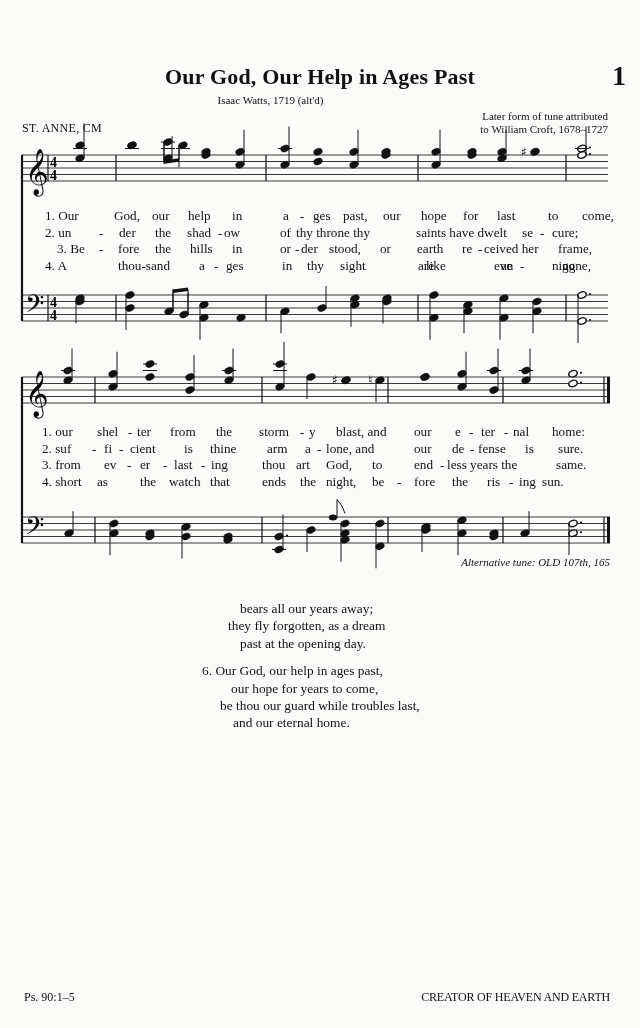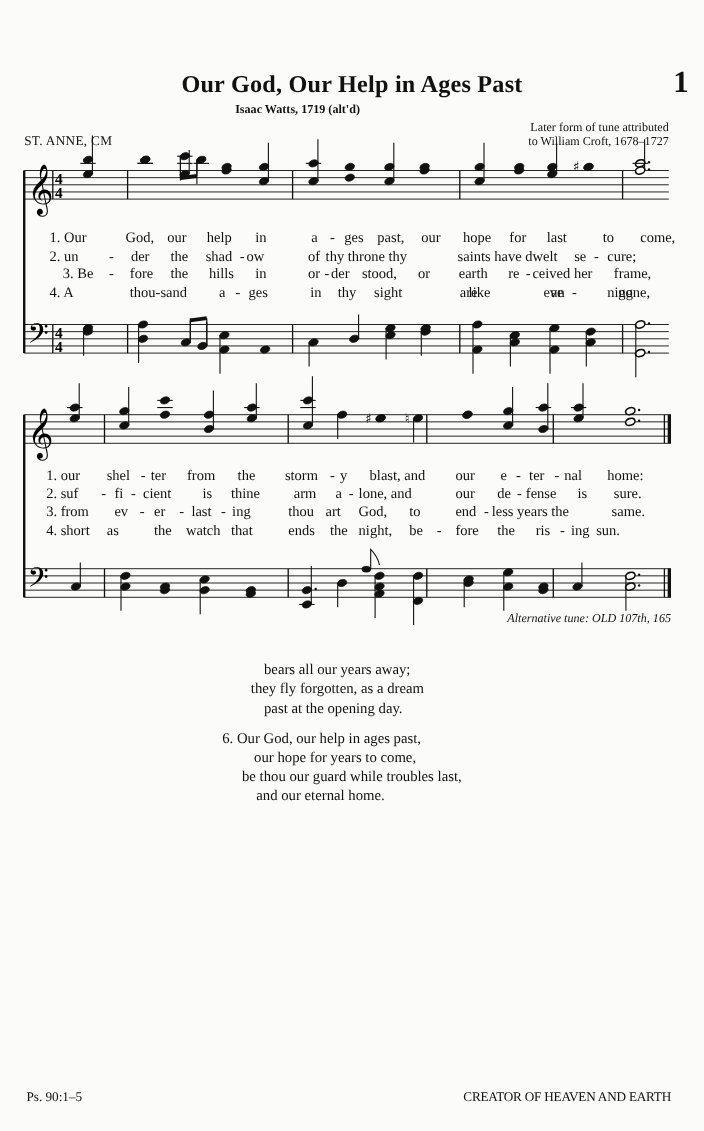--- a/index.html
+++ b/index.html
@@ -1,21 +1,21 @@
 <!DOCTYPE html>
 <html><head>
 <meta charset="utf-8">
 <style>
   html, body { margin:0; padding:0; background:#fbfbfa; }
   body { width:640px; height:1028px; position:relative; overflow:hidden;
          font-family:"Liberation Serif","DejaVu Serif",serif; color:#111; }
   .abs { position:absolute; }
   .title { left:0; width:640px; top:64px; text-align:center; font-size:22px; font-weight:bold; letter-spacing:0.2px; }
   .hymn-num { right:14px; top:60px; font-size:28px; font-weight:bold; }
-  .author { left:0; width:541px; top:94px; text-align:center; font-size:11px;font-weight:bold; }
+  .author { left:0; width:541px; top:94px; text-align:center; font-size:11px; }
   .tune-name { left:22px; top:121px; font-size:12px; letter-spacing:0.3px; }
   .composer { right:32px; top:110px; text-align:right; font-size:11px; line-height:12.5px; }
   svg.staff { position:absolute; left:0; overflow:visible; }
   .lyrics { position:absolute; left:0; font-size:13.2px; }
   .lyric-line { position:absolute; white-space:nowrap; }
   .syl { position:absolute; white-space:nowrap; }
   .alt-tune { right:30px; top:556px; font-size:11px; font-style:italic; }
   .stanzas { left:200px; top:600px; font-size:13.4px; line-height:17.4px; }
   .stanza { margin-bottom:10px; }
   .stanza .ln { white-space:nowrap; }

